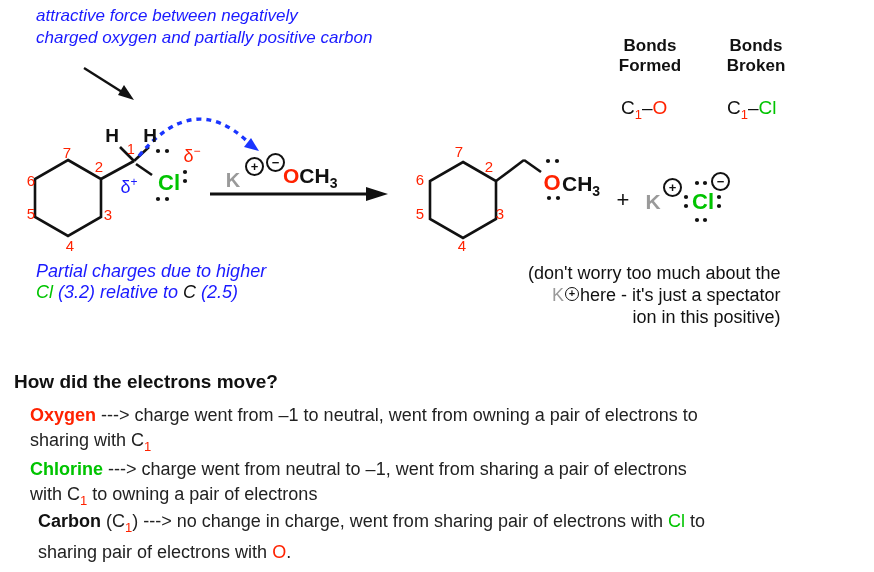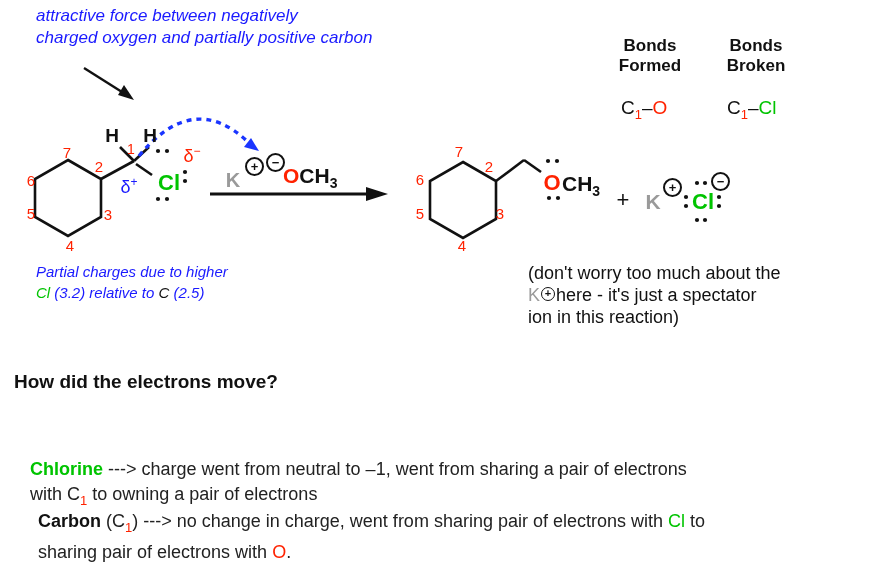--- a/index.html
+++ b/index.html
@@ -20,22 +20,22 @@
   .atomCl{font-size:22px;font-weight:bold;color:#00c400;}
   .atomO{font-size:22px;font-weight:bold;color:#ff2200;}
   .formula{font-size:19px;color:#111;}
   .formula sub{font-size:13px;}
   sub.r{color:#ff2200;}
   .hdr{font-size:17px;font-weight:bold;color:#111;text-align:center;line-height:20px;width:96px;}
   .chg{display:inline-flex;align-items:center;justify-content:center;
        width:15px;height:15px;border:2px solid #111;border-radius:50%;
        font-size:13px;font-weight:bold;color:#111;background:#fff;line-height:1;box-sizing:content-box;}
   .chg.sm{width:12px;height:12px;font-size:11px;border-width:1.5px;position:relative;top:-4px;margin:0 1px;}
-  .note{font-size:18px;line-height:22px;color:#111;}
-  .pnote{font-size:15px;line-height:21px;}
+  .note{font-size:18px;line-height:22px;color:#111;text-align:right;}
+  .pnote{font-size:18px;line-height:21px;}
   .heading{font-size:19px;font-weight:bold;color:#111;}
   .body-p{font-size:18px;line-height:25px;color:#222;white-space:normal;width:824px;}
   .body-p sub{font-size:13px;}
   .delta{font-size:18px;}
   .delta sup{font-size:12px;}
   .och{font-size:21px;font-weight:bold;color:#111;}
   .och sub{font-size:14px;}
 </style>
 </head>
 <body>
@@ -154,25 +154,29 @@
   <span class="abs chg" style="left:711px;top:172px;">−</span>
 
   <div class="abs pnote it blue" style="left:36px;top:261px;">
     <div>Partial charges due to higher</div>
     <div><span class="green">Cl</span><span> (3.2) relative to </span><span style="color:#111;">C</span><span> (2.5)</span></div>
   </div>
 
   <div class="abs note" style="left:528px;top:262px;">
     <div>(don't worry too much about the</div>
     <div><span class="gray">K</span><span class="chg sm">+</span><span>here - it's just a spectator</span></div>
-    <div>ion in this reaction)</div>
+    <div>ion in this positive)</div>
   </div>
 
   <div class="abs heading" style="left:14px;top:371px;">How did the electrons move?</div>
 
+  <div class="abs body-p" style="left:30px;top:403px;">
+    <span class="red b">Oxygen</span><span> ---&gt; charge went from –1 to neutral, went from owning a pair of electrons to</span><br>
+    <span>sharing with C</span><sub class="r">1</sub>
+  </div>
 
   <div class="abs body-p" style="left:30px;top:457px;">
     <span class="green b">Chlorine</span><span> ---&gt; charge went from neutral to –1, went from sharing a pair of electrons</span><br>
     <span>with C</span><sub class="r">1</sub><span> to owning a pair of electrons</span>
   </div>
 
   <div class="abs body-p" style="left:38px;top:509px;">
     <span class="b" style="color:#111;">Carbon</span><span> (C</span><sub class="r">1</sub><span>) ---&gt; no change in charge, went from sharing pair of electrons with </span><span class="green">Cl</span><span> to</span><br>
     <span>sharing pair of electrons with </span><span class="red">O</span><span>.</span>
   </div>

